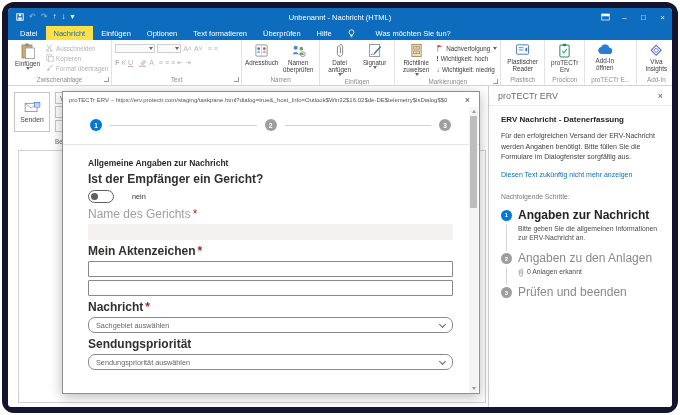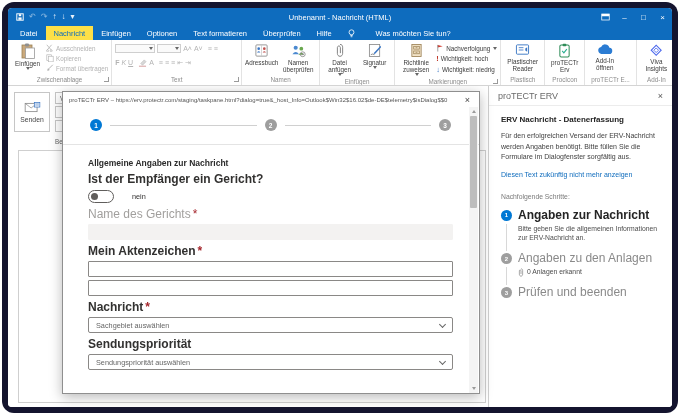--- a/index.html
+++ b/index.html
@@ -67,21 +67,21 @@
   .dlg-heading{margin-top:13px;font-size:8.5px;font-weight:bold;color:#2b2b2b}
   .f-label{margin-top:4px;font-size:12px;font-weight:600;color:#323130}
   .f-label.disabled{color:#a19f9d;font-weight:400}
   .req{color:#a4262c;margin-left:2px}
   .toggle-row{display:flex;align-items:center;gap:18px;margin-top:4px}
   .toggle{width:26px;height:13px;border:1px solid #605e5c;border-radius:7px;position:relative;background:#fff;cursor:default}
   .knob{position:absolute;left:2px;top:2px;width:7px;height:7px;border-radius:50%;background:#605e5c}
   .toggle-val{font-size:7.3px;color:#323130}
   .f-input{margin-top:3px;height:16px;border:1px solid #8a8886;border-radius:1px;background:#fff}
   .f-input.disabled{background:#f3f2f1;border-color:#f3f2f1}
-  .f-select{margin-top:3px;height:16px;border:1px solid #8a8886;border-radius:2px;background:#fff;display:flex;align-items:center;padding:0 7px;font-size:7.3px;color:#666;justify-content:space-between;cursor:default}
+  .f-select{margin-top:3px;height:16px;border:1px solid #8a8886;border-radius:7px;background:#fff;display:flex;align-items:center;padding:0 7px;font-size:7.3px;color:#666;justify-content:space-between;cursor:default}
   .sel-chev{width:5px;height:5px;border-right:1px solid #666;border-bottom:1px solid #666;transform:rotate(45deg);margin-top:-2px}
 
   
   .taskpane{position:absolute;right:0;top:0;bottom:0;width:184px;background:#fff;border-left:1px solid #cfcfcf}
   .tp-header{height:20px;display:flex;align-items:center;padding:0 9px;border-bottom:1px solid #ececec}
   .tp-title{font-size:9px;color:#6b6b6b;flex:1}
   .tp-close{font-size:9px;color:#555;cursor:default}
   .tp-content{padding:9px 12px 0 12px}
   .tp-heading{font-size:8px;font-weight:bold;color:#242424}
   .tp-intro{margin-top:7px;font-size:7px;color:#424242;line-height:1.5}

